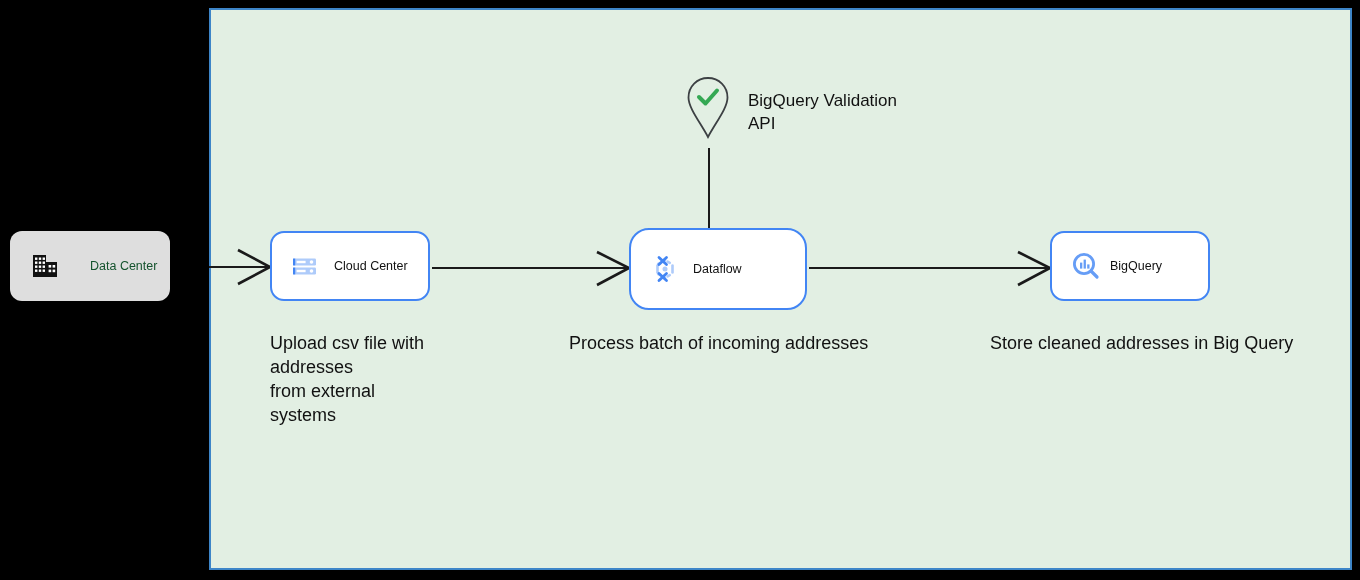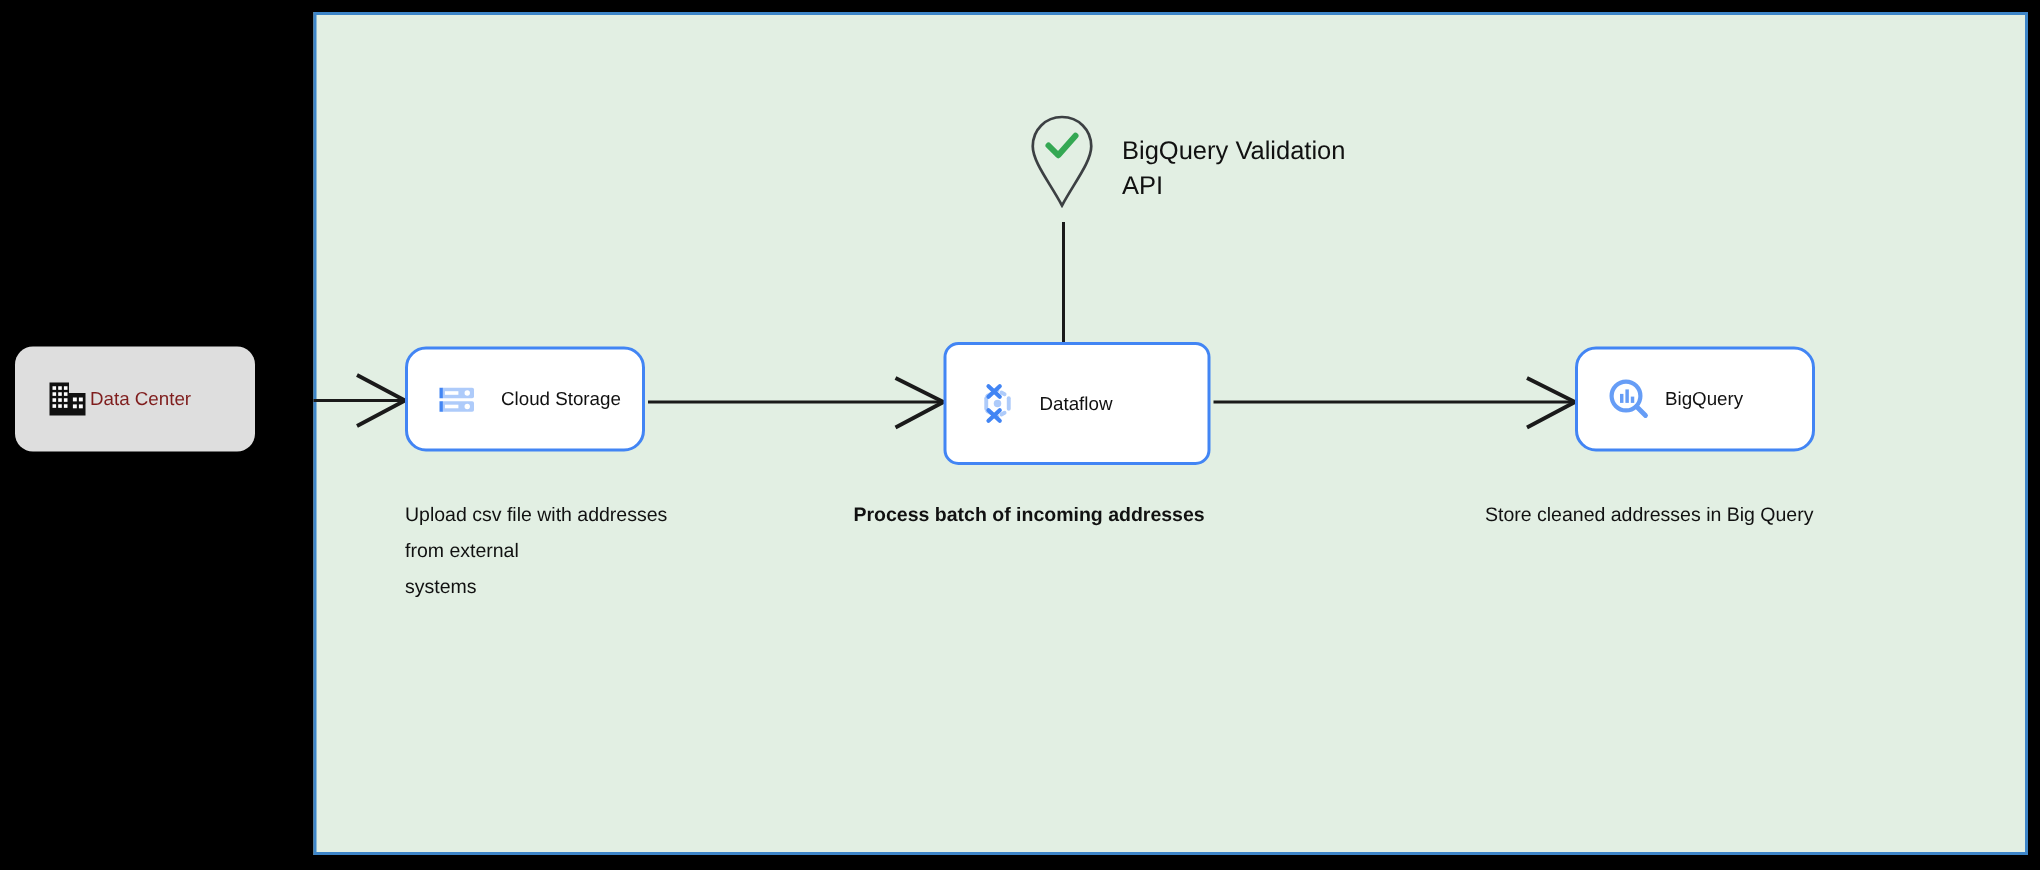--- a/index.html
+++ b/index.html
@@ -42,23 +42,23 @@
     box-sizing: border-box;
   }
   #datacenter-node .dc-icon {
     margin-left: 20px;
     width: 30px;
     height: 30px;
     flex: 0 0 auto;
     display: block;
   }
   #datacenter-node .dc-label {
-    margin-left: 0;
+    margin-left: 30px;
     font-size: 12.5px;
-    color: #7f1d1d;
+    color: #14532d;
     white-space: nowrap;
   }
 
   
   .svc-node {
     position: absolute;
     background: #ffffff;
     border: 2px solid #4285f4;
     border-radius: 14px;
     display: flex;
@@ -83,21 +83,21 @@
   }
   #node-cloud-storage .svc-icon { margin-left: 18px; width: 30px; height: 30px; }
   #node-cloud-storage .svc-label { margin-left: 14px; }
 
   
   #node-dataflow {
     left: 629px;
     top: 228px;
     width: 178px;
     height: 82px;
-    border-radius: 10px;
+    border-radius: 20px;
   }
   #node-dataflow .svc-icon { margin-left: 18px; width: 32px; height: 32px; }
   #node-dataflow .svc-label { margin-left: 12px; }
 
   #node-bigquery {
     left: 1050px;
     top: 231px;
     width: 160px;
     height: 70px;
   }
@@ -123,27 +123,27 @@
     top: 89px;
     font-size: 17px;
     line-height: 23px;
     color: #111111;
     width: 200px;
   }
 
   
   .caption {
     position: absolute;
-    font-size: 13px;
+    font-size: 18px;
     line-height: 24px;
     color: #111111;
     white-space: pre-line;
   }
   #caption-cloud-storage { left: 270px; top: 331px; width: 230px; }
-  #caption-dataflow      { left: 569px; top: 331px; width: 400px; font-weight: bold; }
+  #caption-dataflow      { left: 569px; top: 331px; width: 400px; }
   #caption-bigquery      { left: 990px; top: 331px; width: 400px; }
 
   
   #connectors {
     position: absolute;
     left: 0;
     top: 0;
     width: 1360px;
     height: 580px;
     pointer-events: none;
@@ -211,21 +211,21 @@
   <svg class="svc-icon" viewBox="0 0 30 30">
     <rect x="4" y="7.5" width="22" height="7" rx="1.2" fill="#aecbfa"></rect>
     <rect x="4" y="16.5" width="22" height="7" rx="1.2" fill="#aecbfa"></rect>
     <rect x="6.6" y="9.8" width="9" height="2.4" fill="#ffffff"></rect>
     <circle cx="21.5" cy="11" r="1.8" fill="#ffffff"></circle>
     <rect x="6.6" y="18.8" width="9" height="2.4" fill="#ffffff"></rect>
     <circle cx="21.5" cy="20" r="1.8" fill="#ffffff"></circle>
     <rect x="3" y="7.5" width="2.2" height="7" fill="#4285f4"></rect>
     <rect x="3" y="16.5" width="2.2" height="7" fill="#4285f4"></rect>
   </svg>
-  <span class="svc-label">Cloud Storage</span>
+  <span class="svc-label">Cloud Center</span>
 </div>
 
 <div id="node-dataflow" class="svc-node">
   <svg class="svc-icon" viewBox="0 0 32 32">
     <g fill="none" stroke="#aecbfa" stroke-width="2.6" stroke-linecap="round">
       <path d="M8.5 12.5 V19.5"></path>
       <path d="M23.5 12.5 V19.5"></path>
     </g>
     <g fill="none" stroke="#aecbfa" stroke-width="2.6" stroke-linecap="round" stroke-dasharray="2.4 3">
       <path d="M9.2 11 L16 7.2 L22.8 11"></path>

